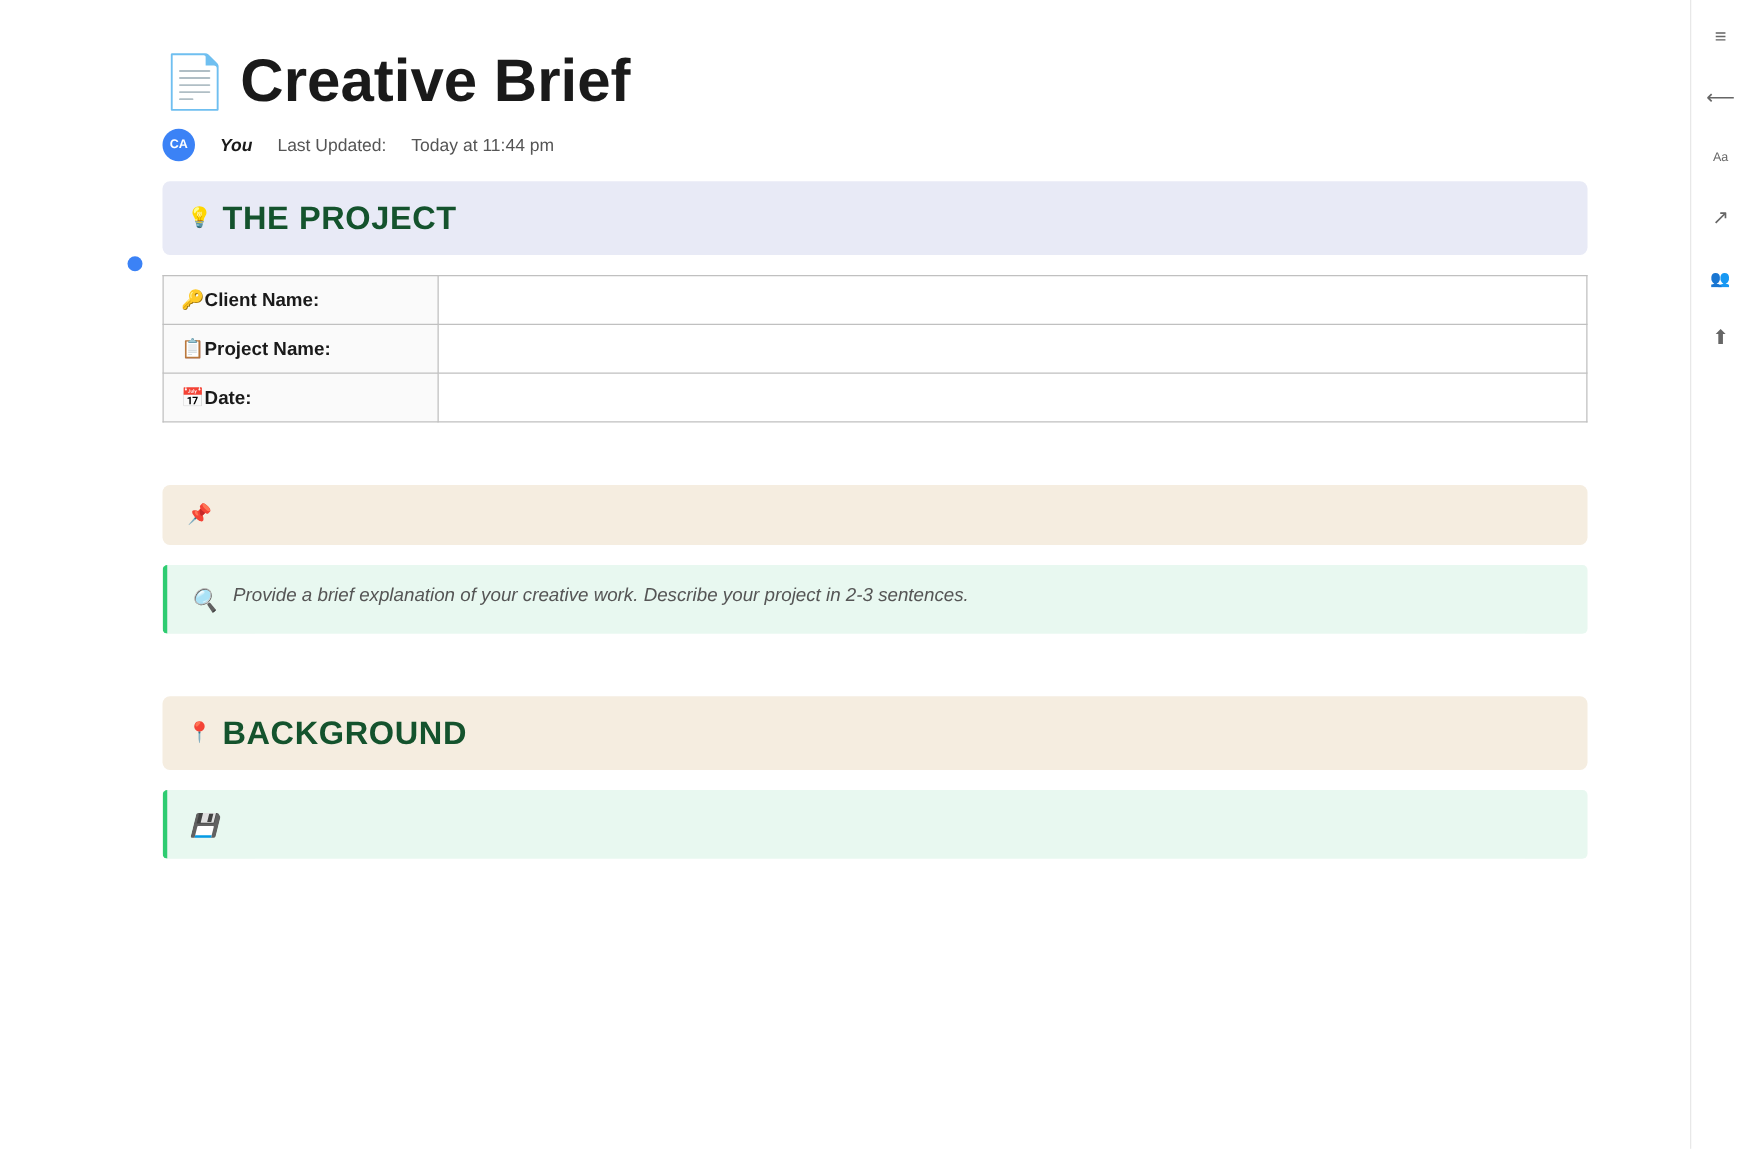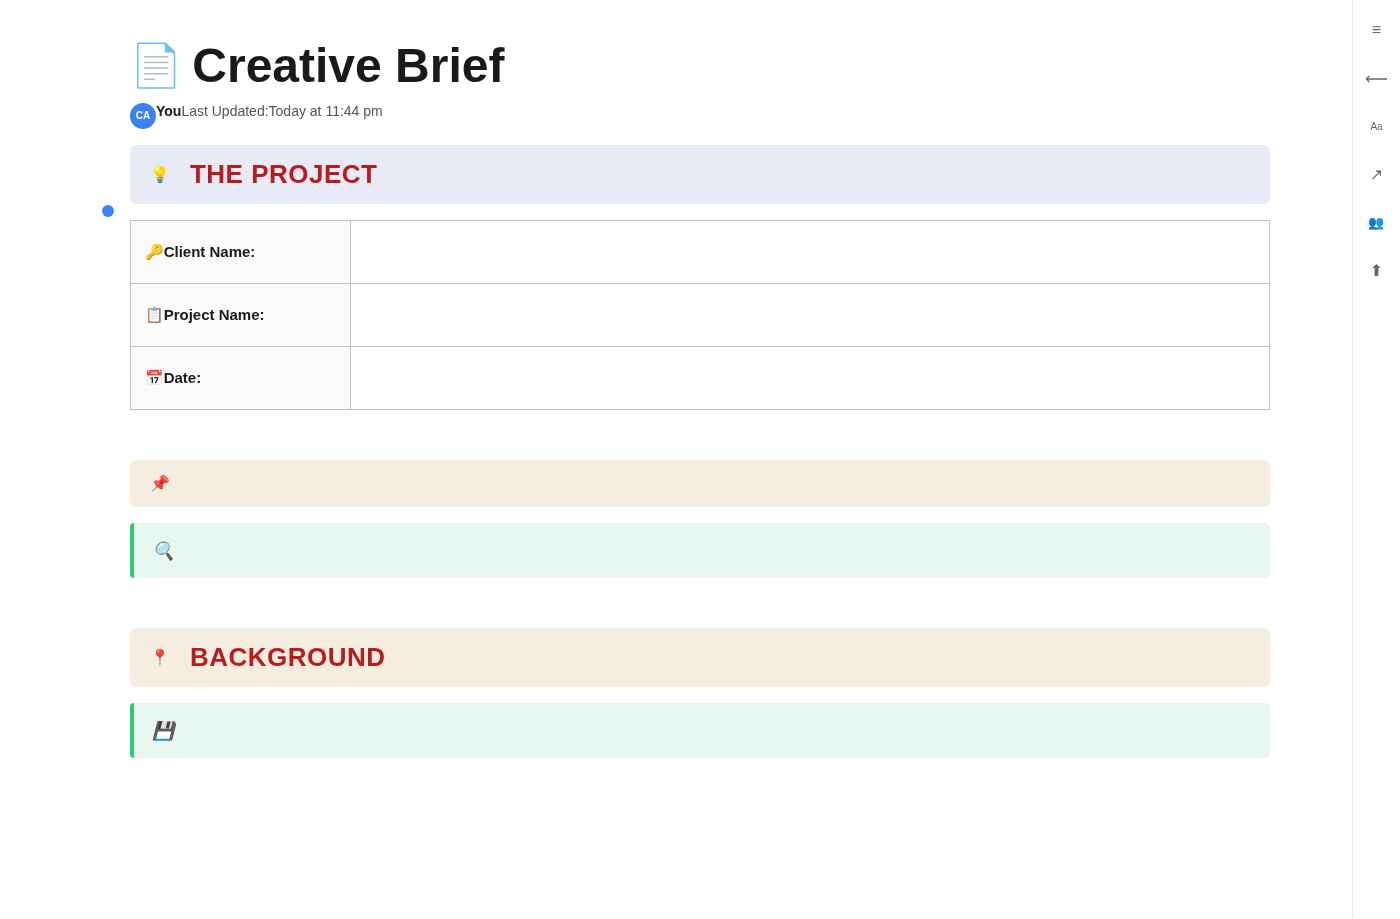--- a/index.html
+++ b/index.html
@@ -61,22 +61,22 @@
       gap: 10px;
       line-height: 1.1;
     }
 
     .page-title-icon {
       font-size: 42px;
     }
 
     .page-meta {
       display: flex;
-      align-items: flex-start;
-      gap: 0;
+      align-items: center;
+      gap: 20px;
       margin-top: 10px;
       font-size: 14px;
       color: #555;
     }
 
     .avatar {
       width: 26px;
       height: 26px;
       background: #3b82f6;
       border-radius: 50%;
@@ -84,20 +84,21 @@
       align-items: center;
       justify-content: center;
       color: white;
       font-size: 10px;
       font-weight: 700;
     }
 
     .meta-author {
       font-weight: 600;
       color: #1a1a1a;
+      font-style: italic;
     }
 
     
     .section-header {
       padding: 14px 20px;
       border-radius: 6px;
       margin-bottom: 16px;
       display: flex;
       align-items: center;
       gap: 8px;
@@ -108,22 +109,21 @@
     }
 
     .section-header.beige-bg {
       background: #f5ede0;
     }
 
     .section-title {
       font-size: 26px;
       font-weight: 800;
       letter-spacing: 0.5px;
-      color: #b91c1c;
-      margin-left: 12px;
+      color: #14532d;
     }
 
     
     .section {
       margin-bottom: 50px;
       position: relative;
     }
 
     
     .bullet-dot {
@@ -138,21 +138,21 @@
 
     
     .project-table {
       width: 100%;
       border-collapse: collapse;
       border: 1px solid #c0c0c0;
     }
 
     .project-table tr td {
       border: 1px solid #c0c0c0;
-      padding: 22px 14px;
+      padding: 10px 14px;
       font-size: 15px;
     }
 
     .project-table tr td:first-child {
       width: 220px;
       font-weight: 600;
       background: #fafafa;
       white-space: nowrap;
     }
 
@@ -222,20 +222,21 @@
         </tbody>
     </table>
   </div>
 
   <div class="section">
     <div class="section-header beige-bg">
       <span>📌</span>
     </div>
     <div class="callout-block">
       <span class="callout-icon">🔍</span>
+      <span>Provide a brief explanation of your creative work. Describe your project in 2-3 sentences.</span>
     </div>
   </div>
 
   <div class="section">
     <div class="section-header beige-bg">
       <span>📍</span>
       <span class="section-title">BACKGROUND</span>
     </div>
     <div class="callout-block">
       <span class="callout-icon">💾</span>

